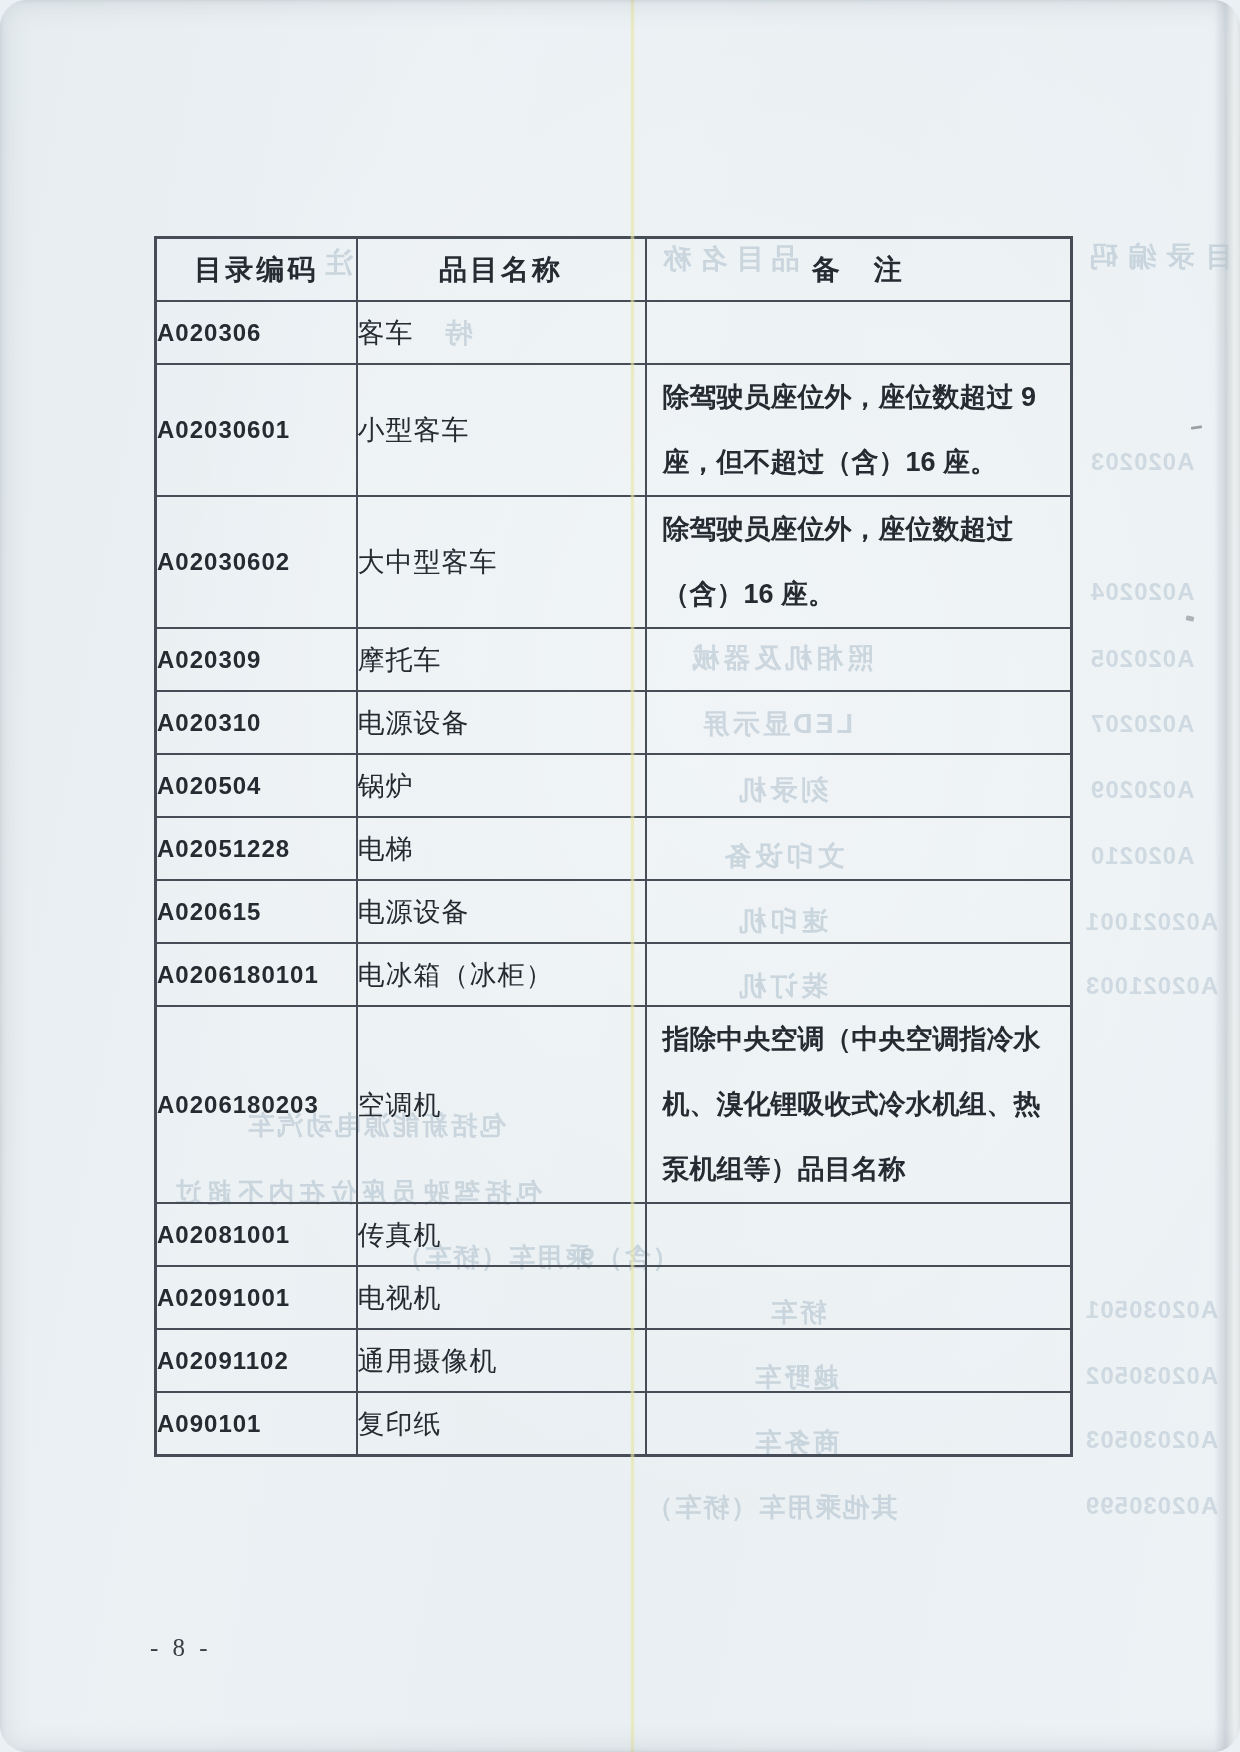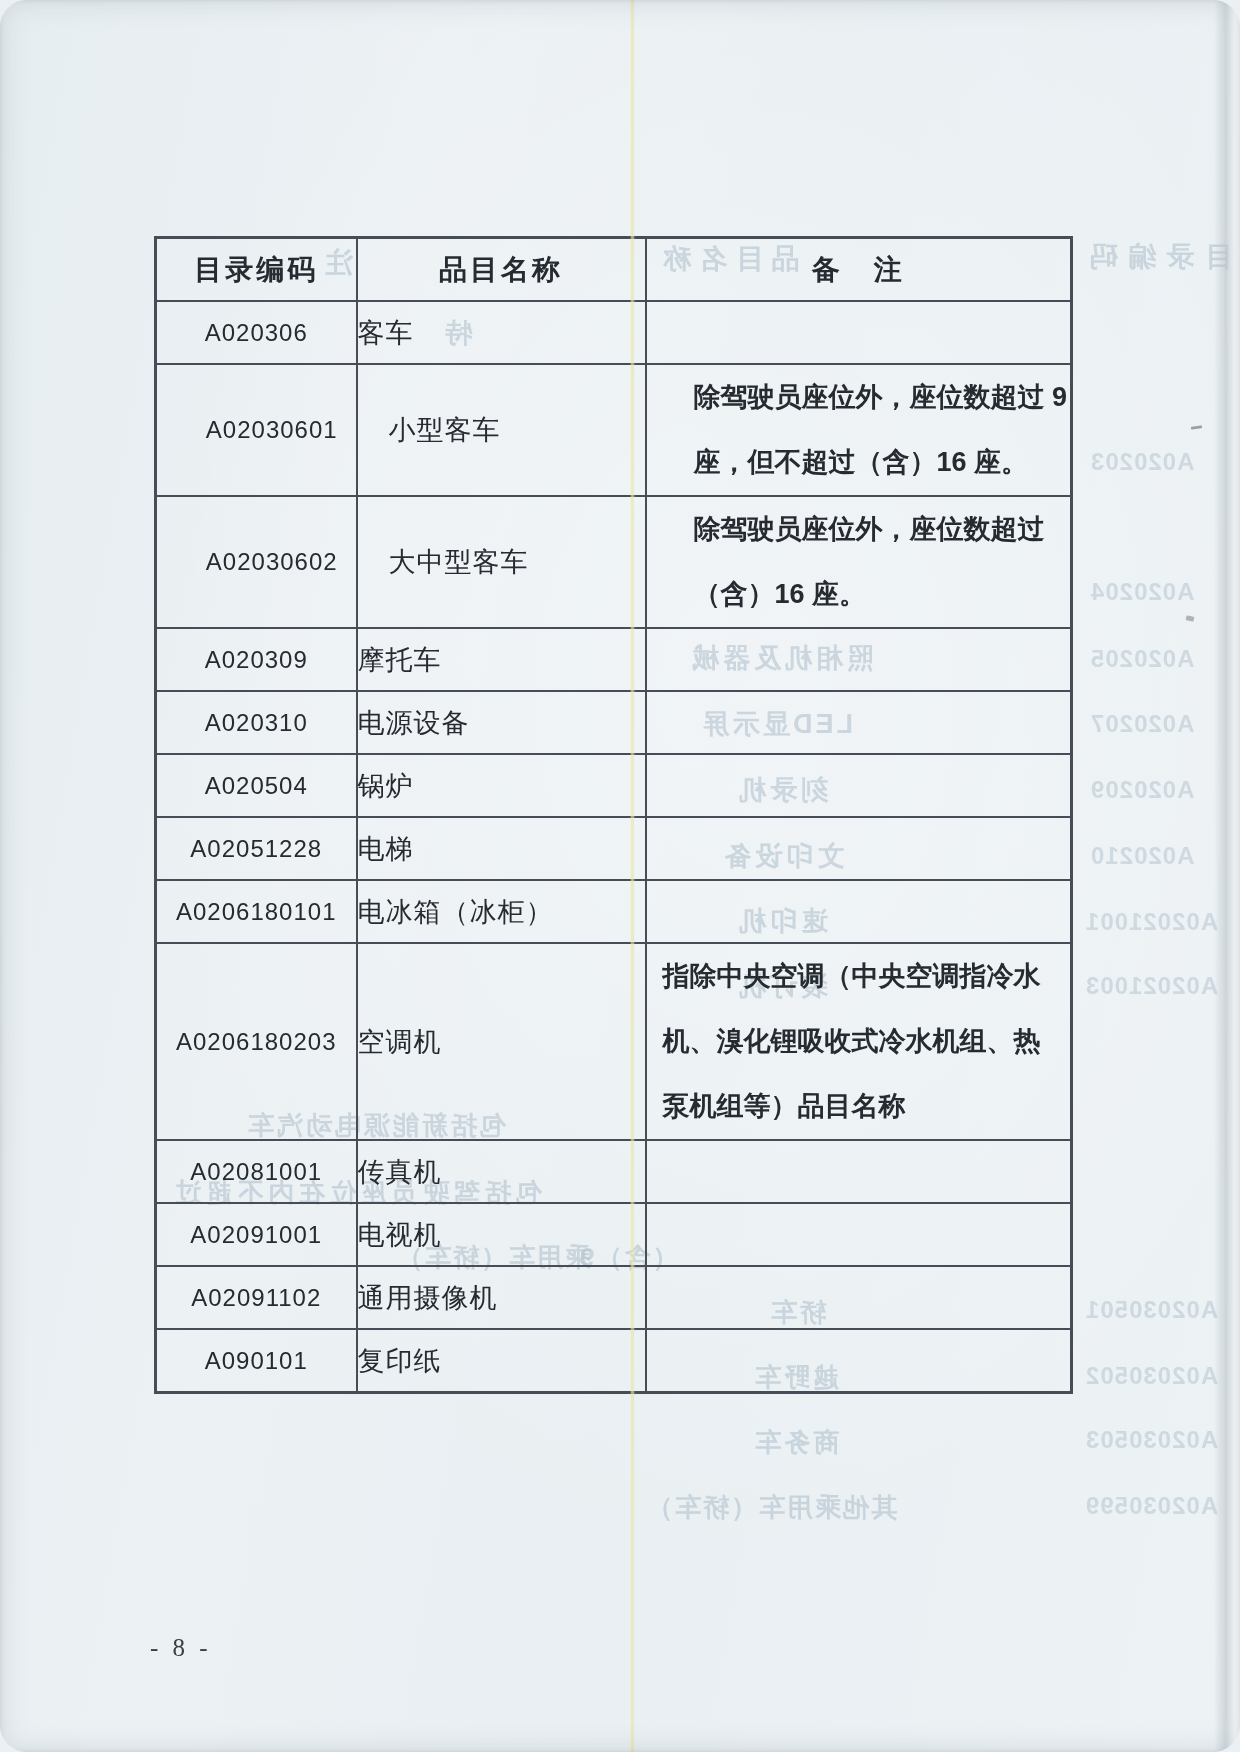--- a/index.html
+++ b/index.html
@@ -31,25 +31,25 @@
   table.catalog col.c-name{width:289px}
   table.catalog col.c-remark{width:426px}
   table.catalog th, table.catalog td{
     border:2px solid var(--border,#474d57);
     padding:0;vertical-align:middle;
   }
   table.catalog{border:3px solid var(--border,#474d57);}
   thead th{
     height:61px;font-size:28px;font-weight:700;letter-spacing:3px;text-align:center;
   }
-  td.code{font-size:24px;font-weight:400;letter-spacing:1px;padding-left:16px;text-align:center;}
+  td.code{font-size:24px;font-weight:700;letter-spacing:1px;padding-left:16px;}
   td.name{font-size:27px;font-weight:400;letter-spacing:1px;padding-left:20px;}
   td.remark{font-size:27px;font-weight:700;}
   tr.lines-0 td, tr.lines-1 td{height:61px;}
-  tr.lines-2 td{height:126px;padding-left:31px;}
+  tr.lines-2 td{height:126px;}
   tr.lines-3 td{height:191px;}
   .remark-line{line-height:65px;padding-left:16px;white-space:nowrap;}
 
   
   .ghost{
     position:absolute;z-index:1;transform:scaleX(-1);transform-origin:center;
     color:var(--ghost,#b3c3cf);font-weight:700;white-space:nowrap;pointer-events:none;
   }
   .ghost.cjk{opacity:.60;}
   .ghost.code{opacity:.52;letter-spacing:1px;}
@@ -127,20 +127,25 @@
     <td class="name">锅炉</td>
     <td class="remark"></td>
   </tr>
 
   <tr class="lines-0">
     <td class="code">A02051228</td>
     <td class="name">电梯</td>
     <td class="remark"></td>
   </tr>
 
+  <tr class="lines-0">
+    <td class="code">A020615</td>
+    <td class="name">电源设备</td>
+    <td class="remark"></td>
+  </tr>
 
   <tr class="lines-0">
     <td class="code">A0206180101</td>
     <td class="name">电冰箱（冰柜）</td>
     <td class="remark"></td>
   </tr>
 
   <tr class="lines-3">
     <td class="code">A0206180203</td>
     <td class="name">空调机</td>

